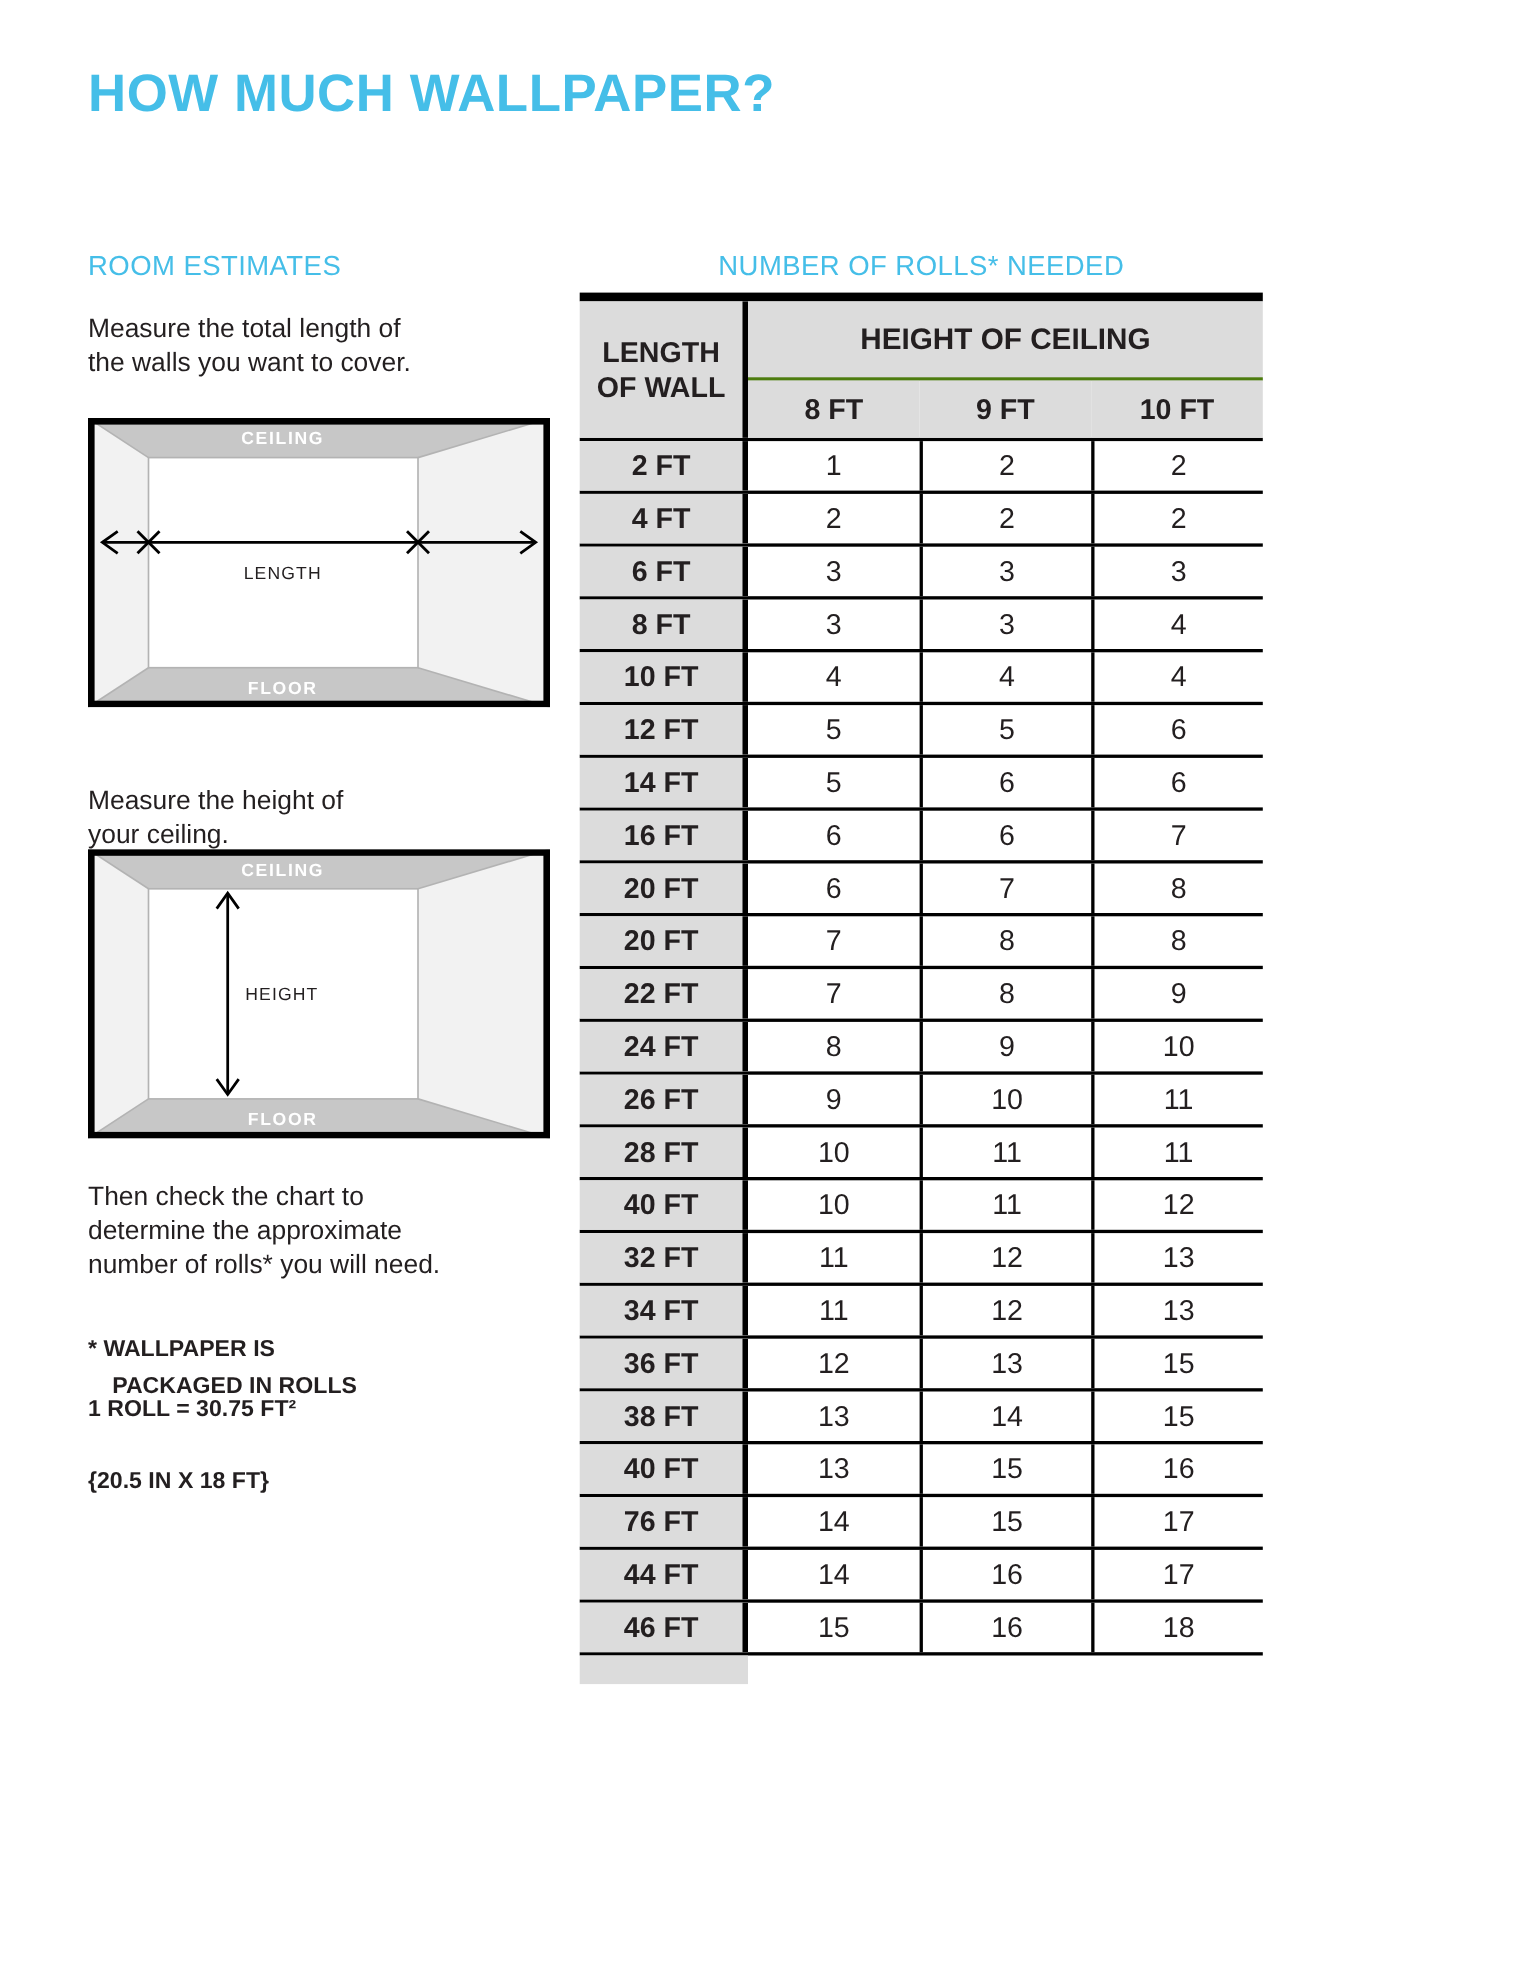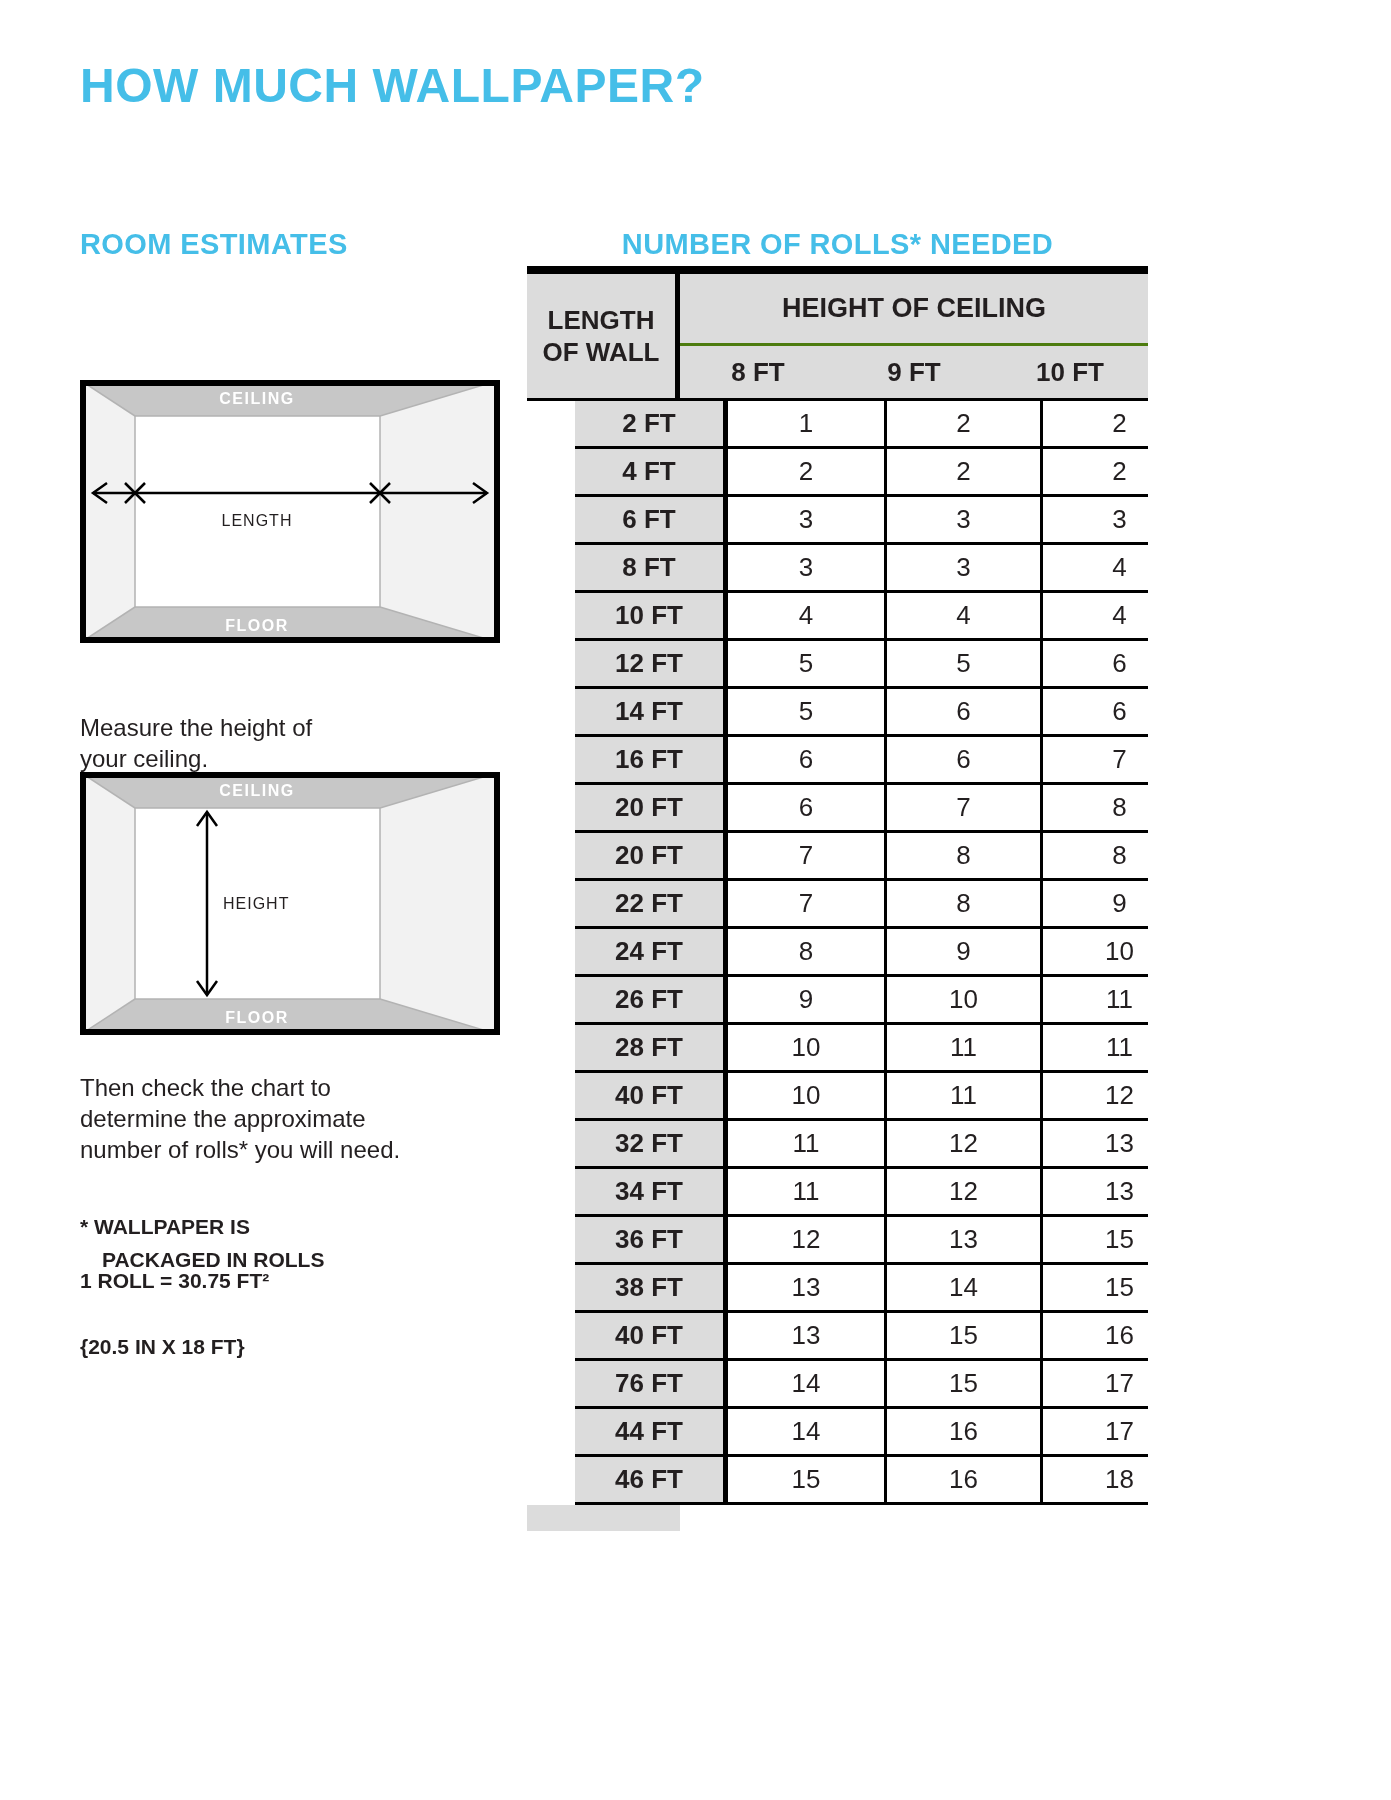--- a/index.html
+++ b/index.html
@@ -8,21 +8,21 @@
     --band-gray:#c7c7c7;
     --ink:#231f20;
   }
   *{box-sizing:border-box;margin:0;padding:0;}
   html,body{background:#fff;}
   body{font-family:"Liberation Sans", sans-serif;color:var(--ink);}
   .page{position:relative;width:1391px;height:1800px;background:#fff;overflow:hidden;padding-left:20px;}
 
   .title{position:absolute;left:80px;top:58px;font-size:48px;font-weight:bold;color:var(--accent);letter-spacing:.5px;}
 
-  .section-heading{position:absolute;font-size:29px;font-weight:bold;color:var(--accent);letter-spacing:.4px;}
+  .section-heading{position:absolute;font-size:25px;font-weight:normal;color:var(--accent);letter-spacing:.4px;}
   .h-room{left:80px;top:228px;}
   .h-table{left:527px;top:228px;width:621px;text-align:center;}
 
   .para{position:absolute;left:80px;font-size:24px;line-height:31px;white-space:pre-line;color:var(--ink);}
   .p-length{top:283px;}
   .p-height{top:712px;}
   .p-chart{top:1072px;}
 
   .note{position:absolute;left:80px;font-size:21px;font-weight:bold;line-height:33px;white-space:pre-line;color:var(--ink);}
   .n-pack{top:1210px;padding-left:22px;text-indent:-22px;}
@@ -47,38 +47,40 @@
          border-top:8px solid #000;border-bottom:3px solid #000;}
   .corner{grid-column:1;grid-row:1 / span 2;background:var(--cell-gray);border-right:5px solid #000;
           display:flex;align-items:center;justify-content:center;text-align:center;
           font-size:26px;font-weight:bold;line-height:1.25;white-space:pre-line;}
   .group-header{grid-column:2 / span 3;grid-row:1;background:var(--cell-gray);border-bottom:3px solid #4d7c0f;
           display:flex;align-items:center;justify-content:center;font-size:27px;font-weight:bold;}
   .subcol{grid-row:2;background:var(--cell-gray);display:flex;align-items:center;justify-content:center;
           font-size:26px;font-weight:bold;}
   .subcol.c1{grid-column:2;} .subcol.c2{grid-column:3;} .subcol.c3{grid-column:4;}
 
-  .trow{display:grid;grid-template-columns:153px 156px 156px 156px;height:48px;border-bottom:3px solid #000;margin-left:48px;}
+  .trow{display:grid;grid-template-columns:153px 156px 156px 156px;height:48px;border-bottom:3px solid #000;}
   .label-cell{background:var(--cell-gray);border-right:5px solid #000;display:flex;align-items:center;justify-content:center;
           font-size:26px;font-weight:bold;}
   .value-cell{display:flex;align-items:center;justify-content:center;font-size:26px;}
   .trow .value-cell:nth-child(3),
   .trow .value-cell:nth-child(4){border-left:3px solid #000;}
   .table-tail{width:153px;height:26px;background:var(--cell-gray);}
 </style>
 </head>
 <body>
 
 <div class="page">
 
   <h1 class="title">HOW MUCH WALLPAPER?</h1>
 
   <div class="section-heading h-room">ROOM ESTIMATES</div>
   <div class="section-heading h-table">NUMBER OF ROLLS* NEEDED</div>
 
+  <div class="para p-length">Measure the total length of
+the walls you want to cover.</div>
 
   <div class="diagram d-length">
     <svg viewBox="0 0 420 263" width="420" height="263">
       <polygon class="band" points="0,0 420,0 300,36 55,36"></polygon>
       <polygon class="band" points="0,263 55,227 300,227 420,263"></polygon>
       <polygon class="sidewall" points="0,0 55,36 55,227 0,263"></polygon>
       <polygon class="sidewall" points="420,0 300,36 300,227 420,263"></polygon>
       <rect class="backwall" x="55" y="36" width="245" height="191"></rect>
       <g class="softline">
         <line x1="0" y1="0" x2="55" y2="36"></line>

